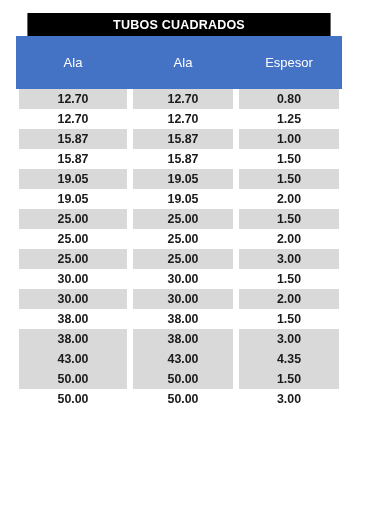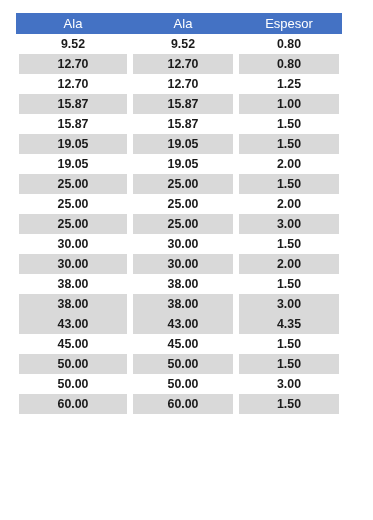--- a/index.html
+++ b/index.html
@@ -49,21 +49,21 @@
     transform: scaleX(0.93);
     white-space: nowrap;
   }
 
   
   tr.head-row th {
     background: #4472C4;
     color: #ffffff;
     height: 21px;
     line-height: 21px;
-    padding: 0;
+    padding: 16px;
     text-align: center;
     font-size: 13px;
     font-weight: normal;
     white-space: nowrap;
   }
 
   
   tr.data-row td {
     height: 20px;
     line-height: 20px;
@@ -83,32 +83,30 @@
 
 <div id="page">
   <div class="table-wrap">
     <table class="spec">
       <colgroup>
         <col class="c1">
           <col class="c2">
           <col class="c3">
       </colgroup>
       <thead>
+        <tr class="title-row">
+          <th colspan="3">TUBOS CUADRADOS</th>
+        </tr>
         <tr class="head-row">
           <th>Ala</th>
           <th>Ala</th>
           <th>Espesor</th>
         </tr>
       </thead>
       <tbody id="table-body">
-          <tr class="data-row odd">
-            <td>9.52</td>
-            <td>9.52</td>
-            <td>0.80</td>
-          </tr>
           <tr class="data-row even">
             <td>12.70</td>
             <td>12.70</td>
             <td>0.80</td>
           </tr>
           <tr class="data-row odd">
             <td>12.70</td>
             <td>12.70</td>
             <td>1.25</td>
           </tr>
@@ -165,36 +163,26 @@
           <tr class="data-row even">
             <td>38.00</td>
             <td>38.00</td>
             <td>3.00</td>
           </tr>
           <tr class="data-row even">
             <td>43.00</td>
             <td>43.00</td>
             <td>4.35</td>
           </tr>
-          <tr class="data-row odd">
-            <td>45.00</td>
-            <td>45.00</td>
-            <td>1.50</td>
-          </tr>
           <tr class="data-row even">
             <td>50.00</td>
             <td>50.00</td>
             <td>1.50</td>
           </tr>
           <tr class="data-row odd">
             <td>50.00</td>
             <td>50.00</td>
             <td>3.00</td>
           </tr>
-          <tr class="data-row even">
-            <td>60.00</td>
-            <td>60.00</td>
-            <td>1.50</td>
-          </tr>
         </tbody>
     </table>
   </div>
 </div>
 
 </body></html>

